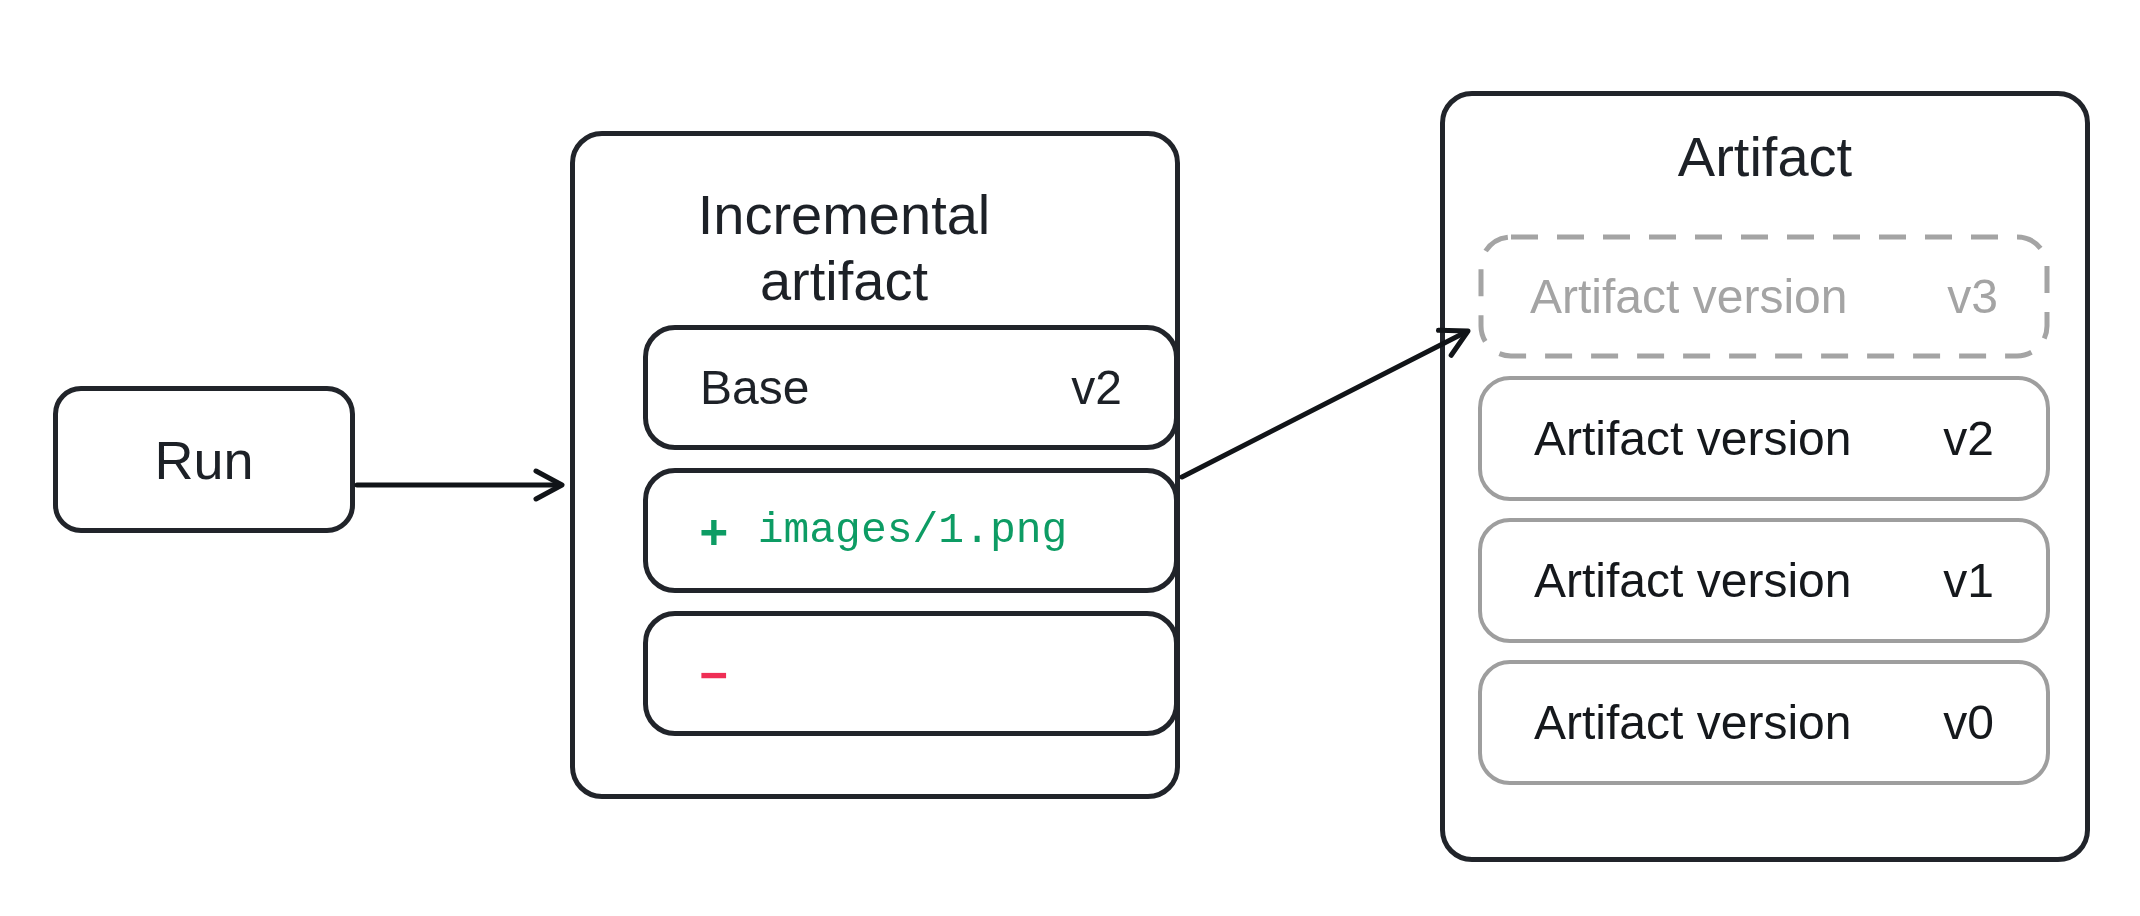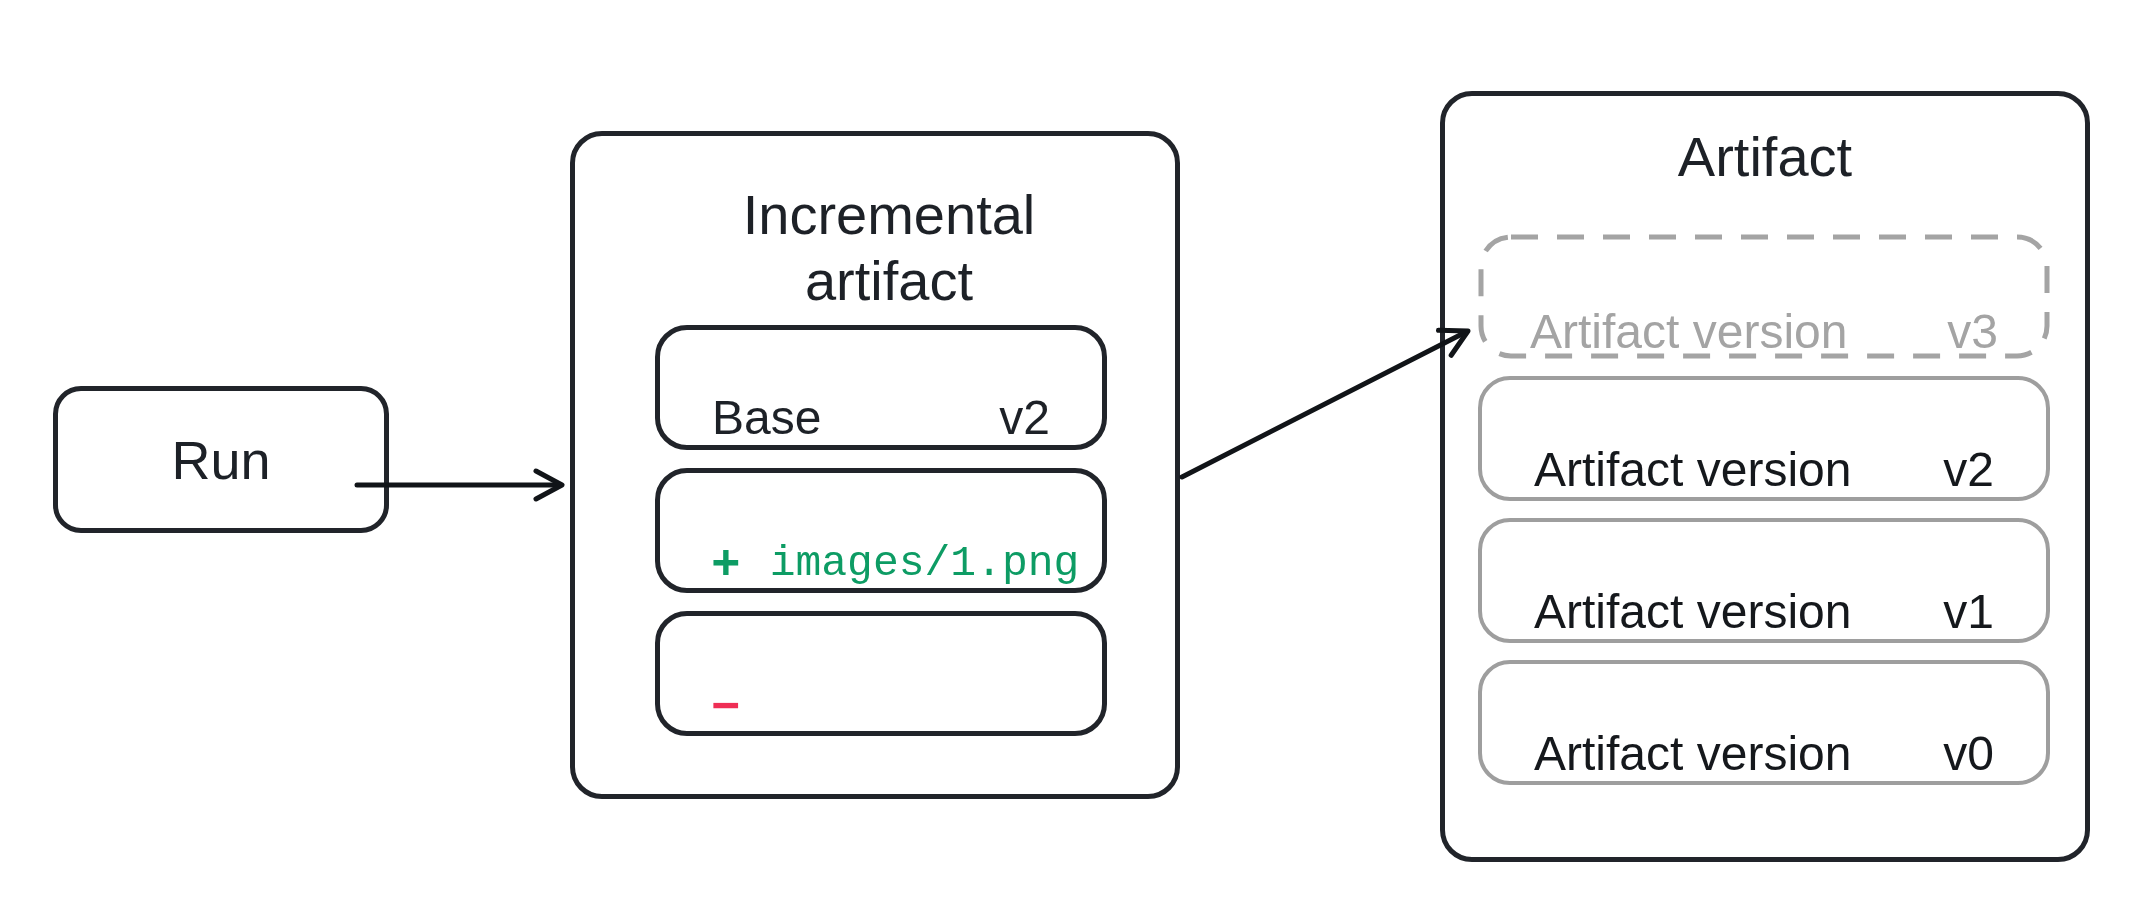--- a/index.html
+++ b/index.html
@@ -17,50 +17,50 @@
     overflow: hidden;
   }
   .box {
     position: absolute;
     background: #ffffff;
     border: 5px solid #21242a;
     border-radius: 32px;
     box-sizing: border-box;
   }
   .run-box {
-    left: 53px; top: 386px; width: 336px; height: 147px;
+    left: 53px; top: 386px; width: 302px; height: 147px;
     border-radius: 28px;
     display: flex; align-items: center; justify-content: center;
     font-size: 54px;
   }
   .inc-box   { left: 570px;  top: 131px; width: 610px; height: 668px; }
   .art-box   { left: 1440px; top: 91px;  width: 650px; height: 771px; }
   .group-title {
     position: absolute;
     text-align: center;
     font-size: 56px;
     line-height: 1.18;
     color: #1d2127;
   }
-  .inc-title { left: 584px;  top: 182px; width: 610px; }
+  .inc-title { left: 539px;  top: 182px; width: 610px; }
   .art-title { left: 1440px; top: 124px; width: 650px; }
   .row {
     position: absolute;
     box-sizing: border-box;
     display: flex;
-    align-items: flex-end;
+    align-items: center;
     justify-content: space-between;
     padding: 0 52px;
     font-size: 48px;
     border-radius: 32px;
     background: #ffffff;
   }
   .inner-dark {
     border: 5px solid #21242a;
-    left: 643px; width: 452px; height: 125px; margin-left: 12px;
+    left: 643px; width: 536px; height: 125px;
   }
   .base-row  { top: 325px; }
   .plus-row  { top: 468px; justify-content: flex-start; }
   .minus-row { top: 611px; justify-content: flex-start; }
   .code {
     font-family: Liberation Mono, monospace;
     font-size: 43px;
   }
   .sign {
     font-family: "DejaVu Sans Mono", monospace;

